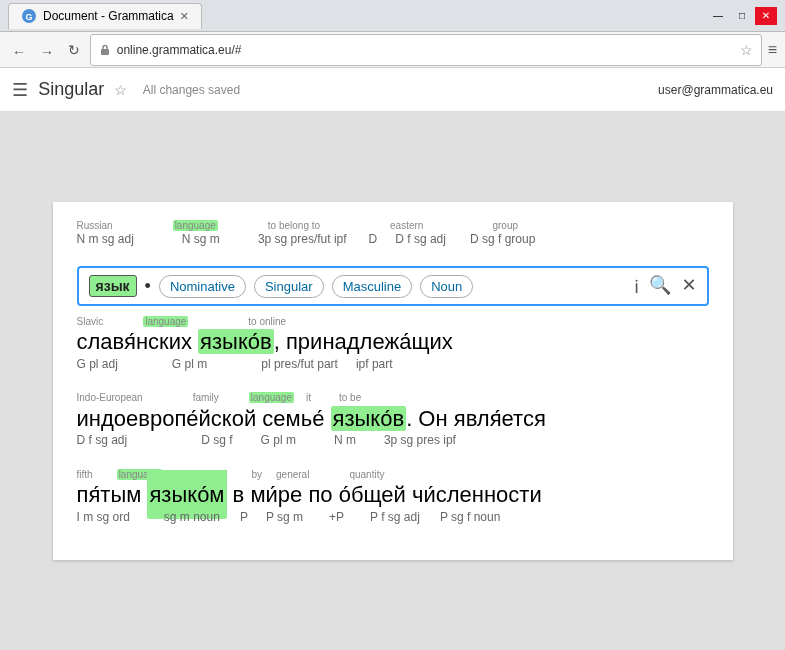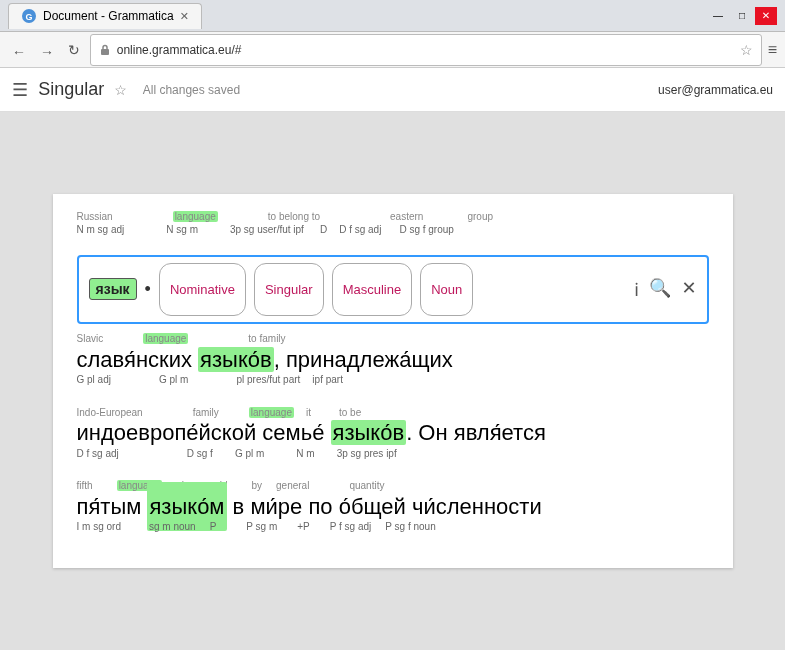--- a/index.html
+++ b/index.html
@@ -114,23 +114,23 @@
       border-radius: 3px;
       padding: 2px 6px;
       font-size: 14px;
       font-weight: bold;
       color: #222;
     }
     .popup-dot { font-size: 18px; color: #333; }
     .popup-tag {
       border: 1px solid #aaa;
       border-radius: 12px;
-      padding: 18px 10px;
+      padding: 3px 10px;
       font-size: 13px;
-      color: #be185d;
+      color: #0369a1;
       cursor: pointer;
     }
     .popup-icons { margin-left: auto; display: flex; gap: 10px; }
     .popup-icon { font-size: 18px; color: #555; cursor: pointer; }
 
     .highlight-note {
       font-size: 12px;
       color: #555;
       margin-bottom: 12px;
       border-bottom: 2px solid #3399ff;
@@ -150,25 +150,25 @@
       display: flex;
       align-items: center;
       gap: 0;
       flex-wrap: nowrap;
     }
     .big-text {
       font-size: 22px;
       line-height: 1.3;
     }
     .bot-labels {
-      font-size: 10px;
+      font-size: 12px;
       color: #666;
       display: flex;
       flex-wrap: wrap;
-      gap: 2px;
+      gap: 8px;
     }
   </style>
 </head>
 <body>
 
 <div class="title-bar">
   <div class="tab">
     <svg width="16" height="16" viewBox="0 0 16 16">
       <circle cx="8" cy="8" r="7" fill="#4a90d9"></circle>
       <text x="8" y="12" text-anchor="middle" fill="white" font-size="9" font-weight="bold">G</text>
@@ -207,27 +207,27 @@
 </div>
 
 <div class="main-content">
   <div class="doc-area">
 
     <div class="sent-container">
       <div class="top-labels">
         <span style="margin-right:60px">Russian</span>
         <span style="margin-right:50px"><span class="hl" style="padding:0 2px">language</span></span>
         <span style="margin-right:70px">to belong to</span>
-        <span style="margin-right:44px">eastern</span>
+        <span style="margin-right:69px">eastern</span>
         <span>group</span>
       </div>
       <div class="bot-labels">
         <span>N m sg adj</span>
         <span style="margin-left:40px">N sg m</span>
-        <span style="margin-left:30px">3p sg user/fut ipf</span>
+        <span style="margin-left:30px">3p sg pres/fut ipf</span>
         <span style="margin-left:14px">D</span>
         <span style="margin-left:10px">D f sg adj</span>
         <span style="margin-left:16px">D sg f group</span>
       </div>
     </div>
 
     <div class="popup-bar">
       <span class="popup-word">язык</span>
       <span class="popup-dot">•</span>
       <span class="popup-tag">Nominative</span>
@@ -239,21 +239,21 @@
         <span class="popup-icon">🔍</span>
         <span class="popup-icon">✕</span>
       </div>
     </div>
 
 
     <div class="sent-container">
       <div class="top-labels">
         <span style="margin-right:40px">Slavic</span>
         <span><span class="hl" style="padding:0 2px">language</span></span>
-        <span style="margin-left:60px">to family</span>
+        <span style="margin-left:60px">to online</span>
       </div>
       <div class="big-text">
         славя́нских <span class="hl" style="padding:0 2px">языко́в</span>, принадлежа́щих
       </div>
       <div class="bot-labels">
         <span>G pl adj</span>
         <span style="margin-left:46px">G pl m</span>
         <span style="margin-left:46px">pl pres/fut part</span>
         <span style="margin-left:10px">ipf part</span>
       </div>
@@ -289,21 +289,21 @@
         <span style="margin-right:40px">general</span>
         <span>quantity</span>
       </div>
       <div class="big-text">
         пя́тым <span class="hl" style="padding:12px 2px">языко́м</span> в ми́ре по о́бщей чи́сленности
       </div>
       <div class="bot-labels">
         <span>I m sg ord</span>
         <span style="margin-left:26px">sg m noun</span>
         <span style="margin-left:12px">P</span>
-        <span style="margin-left:28px">P sg m</span>
+        <span style="margin-left:10px">P sg m</span>
         <span style="margin-left:18px">+P</span>
         <span style="margin-left:18px">P f sg adj</span>
         <span style="margin-left:12px">P sg f noun</span>
       </div>
     </div>
 
 
   </div>
 </div>
 

